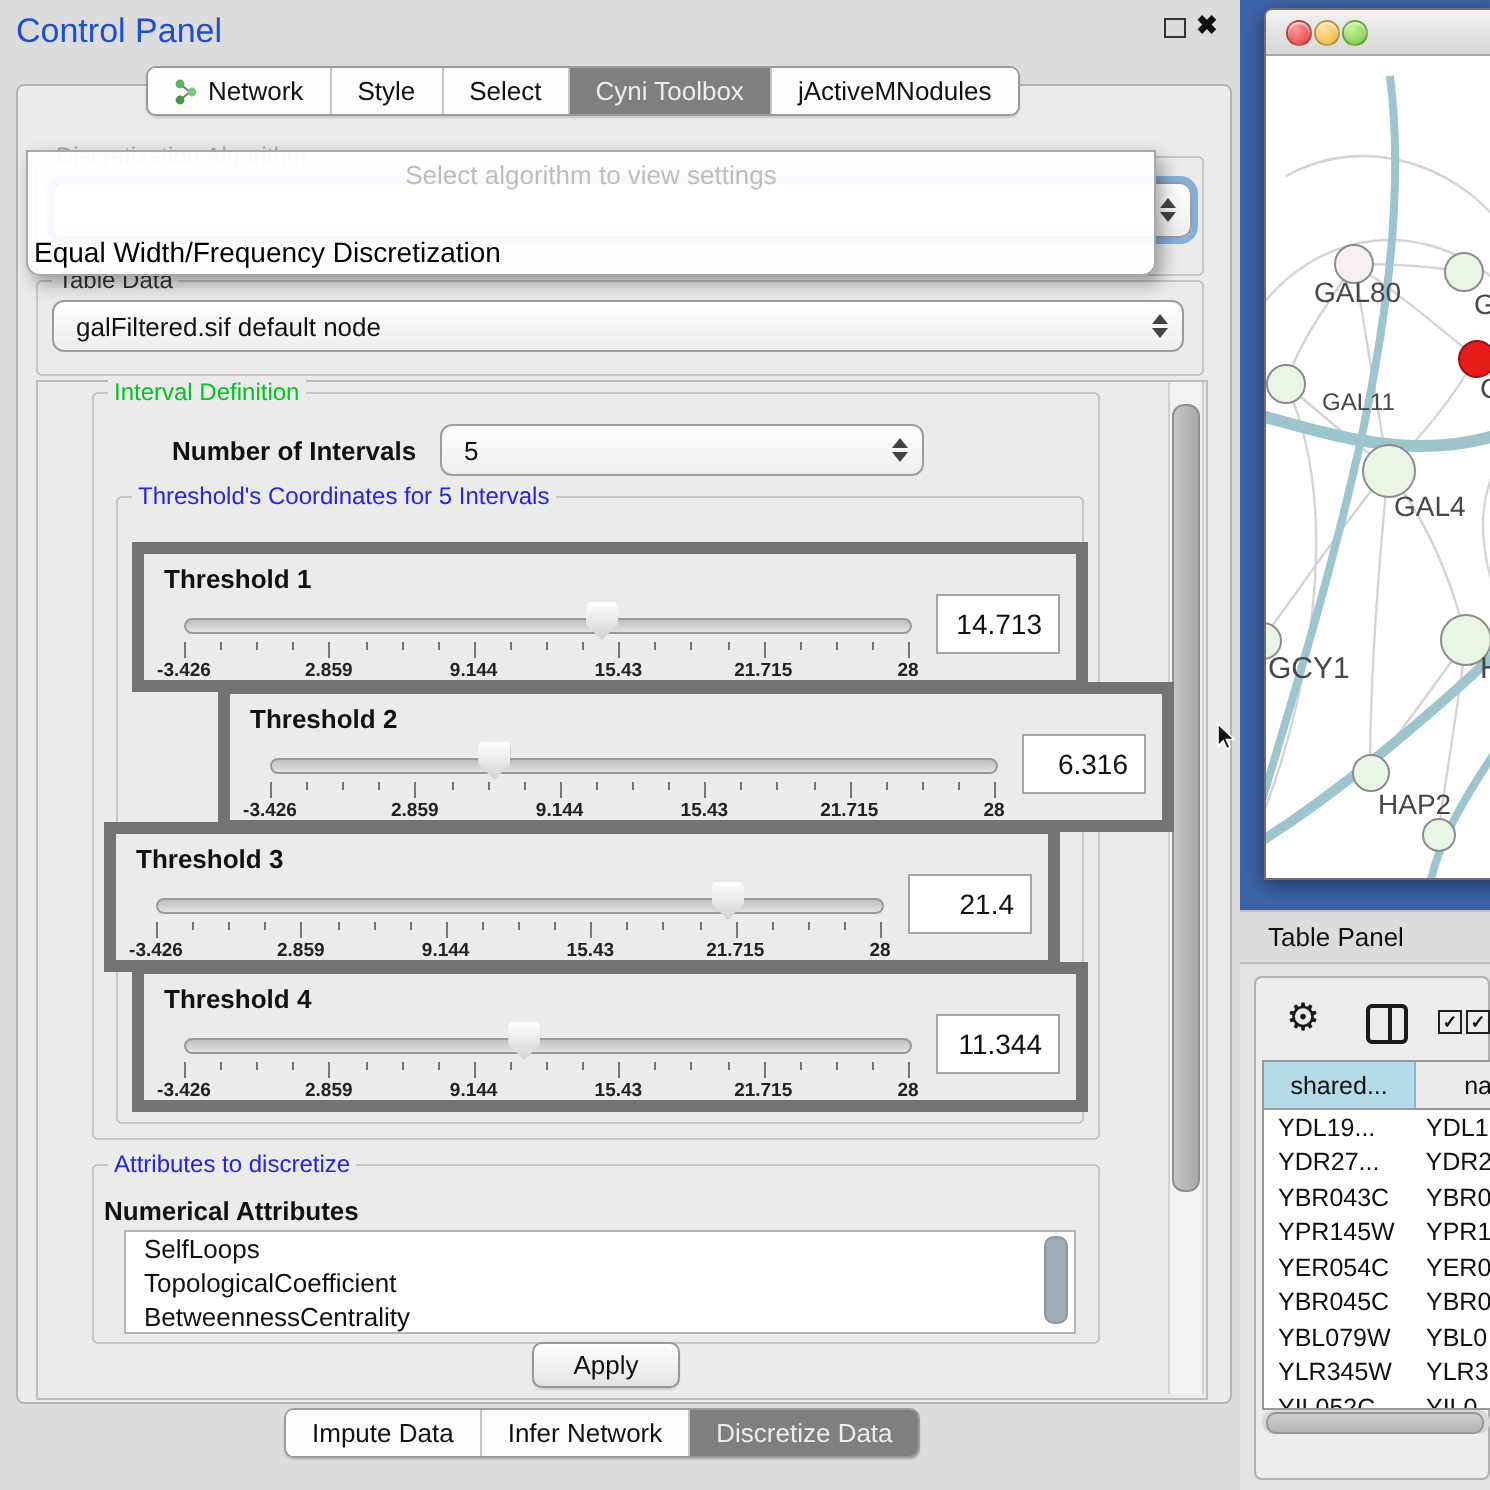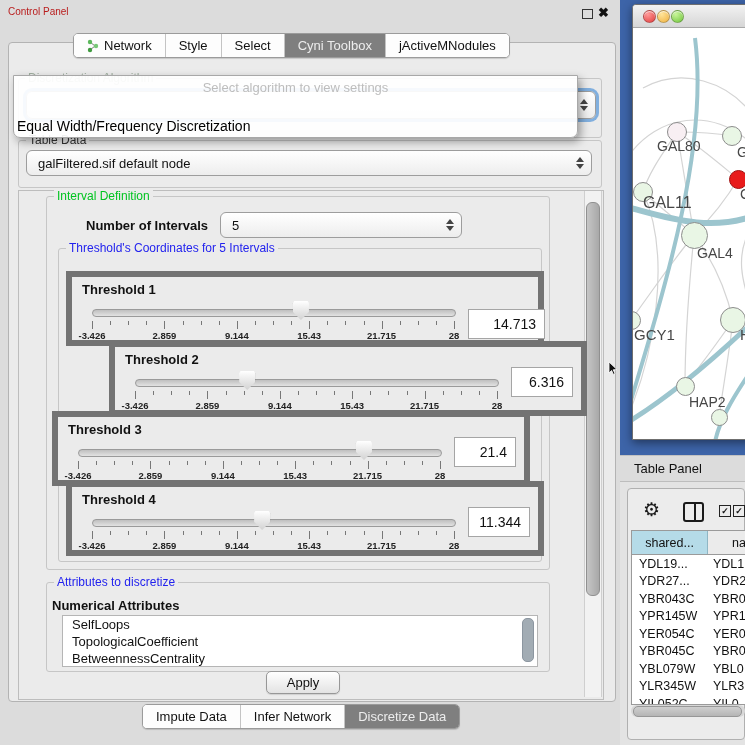--- a/index.html
+++ b/index.html
@@ -1,20 +1,20 @@
 <!DOCTYPE html>
 <html><head>
 <meta charset="utf-8">
 <style>
   html,body{margin:0;padding:0;}
   .root{position:relative;width:745px;height:745px;overflow:hidden;background:#dcdcdc;
         font-family:"Liberation Sans",sans-serif;-webkit-font-smoothing:antialiased;}
   .abs{position:absolute;}
   
-  .titlebar-text{font-size:10px;color:#b91c1c;}
+  .titlebar-text{font-size:17px;color:#1d4ed8;}
   .float-ic{width:9px;height:8px;border:1.5px solid #333;}
   .close-ic{font-size:13px;font-weight:bold;color:#111;}
   .tabgroup{display:flex;background:#fff;border:1px solid #9b9b9b;border-radius:5px;overflow:hidden;height:23px;
             box-shadow:0 1px 1px rgba(0,0,0,.15);}
   .tab{display:flex;align-items:center;gap:5px;padding:0 13px;font-size:13px;color:#111;border-right:1px solid #c4c4c4;
        background:#fdfdfd;white-space:nowrap;cursor:default;}
   .tab:last-child{border-right:none;}
   .tab.sel{background:#7f7f7f;color:#ededed;}
   .mainpanel{background:#ebebeb;border:1px solid #b3b3b3;border-radius:4px;}
   .group{border:1px solid #c6c6c6;border-radius:3px;}
@@ -171,21 +171,21 @@
           <div class="tick" style="left: 325.8px; top: 0px; height: 4px;"></div>
           <div class="tick" style="left: 343.9px; top: 0px; height: 4px;"></div>
           <div class="tick" style="left: 362px; top: 0px; height: 8px;"></div>
           <span class="ticklab" style="left: 0px; top: 9px;">-3.426</span>
           <span class="ticklab" style="left: 72.4px; top: 9px;">2.859</span>
           <span class="ticklab" style="left: 144.8px; top: 9px;">9.144</span>
           <span class="ticklab" style="left: 217.2px; top: 9px;">15.43</span>
           <span class="ticklab" style="left: 289.6px; top: 9px;">21.715</span>
           <span class="ticklab" style="left: 362px; top: 9px;">28</span>
         </div>
-      <div class="abs valbox" style="left:396px;top:20px;width:77px;height:30px;margin-top:12px;">
+      <div class="abs valbox" style="left:396px;top:20px;width:62px;height:30px;">
           <span>14.713</span>
         </div>
     </div>
     <div class="abs throw" style="left:66px;top:341px;width:466px;height:63px;margin-left:43px;">
       <span class="abs thlabel" style="left:10px;top:5px;">Threshold 2</span>
       <div class="abs sl-track" style="left:20px;top:32px;width:362px;"></div>
       <div class="abs sl-thumb" style="top: 24px; left: 124.219px;"></div>
       <div class="abs slider-scale" style="left:20px;top:44px;width:362px;height:19px;">
           <div class="tick" style="left: 0px; top: 0px; height: 8px;"></div>
           <div class="tick" style="left: 18.1px; top: 0px; height: 4px;"></div>
@@ -371,21 +371,21 @@
       <div class="node" style="left:0px;top:154px;width:20px;height:20px;background:#e9f6e5;"></div>
       <div class="node" style="left:48px;top:194px;width:27px;height:27px;background:#e9f6e5;"></div>
       <div class="node" style="left:-11px;top:283px;width:19px;height:19px;background:#e9f6e5;"></div>
       <div class="node" style="left:87px;top:279px;width:26px;height:26px;background:#e9f6e5;"></div>
       <div class="node" style="left:43px;top:349px;width:19px;height:19px;background:#e9f6e5;"></div>
       <div class="node" style="left:78px;top:381px;width:17px;height:17px;background:#e9f6e5;"></div>
 
       <span class="nlabel" style="left:24px;top:110px;">GAL80</span>
       <span class="nlabel" style="left:104px;top:116px;">G</span>
       <span class="nlabel" style="left:107px;top:158px;">C</span>
-      <span class="nlabel" style="left:10px;top:166px;font-size:16px;">GAL11</span>
+      <span class="nlabel" style="left:28px;top:166px;font-size:12px;">GAL11</span>
       <span class="nlabel" style="left:64px;top:217px;">GAL4</span>
       <span class="nlabel" style="left:1px;top:298px;font-size:15px;">GCY1</span>
       <span class="nlabel" style="left:107px;top:298px;font-size:15px;">H</span>
       <span class="nlabel" style="left:56px;top:366px;">HAP2</span>
     </div>
   </div>
 
   <div class="abs tpbar" style="left:620px;top:455px;width:125px;height:27px;">
     <span>Table Panel</span>
   </div>

